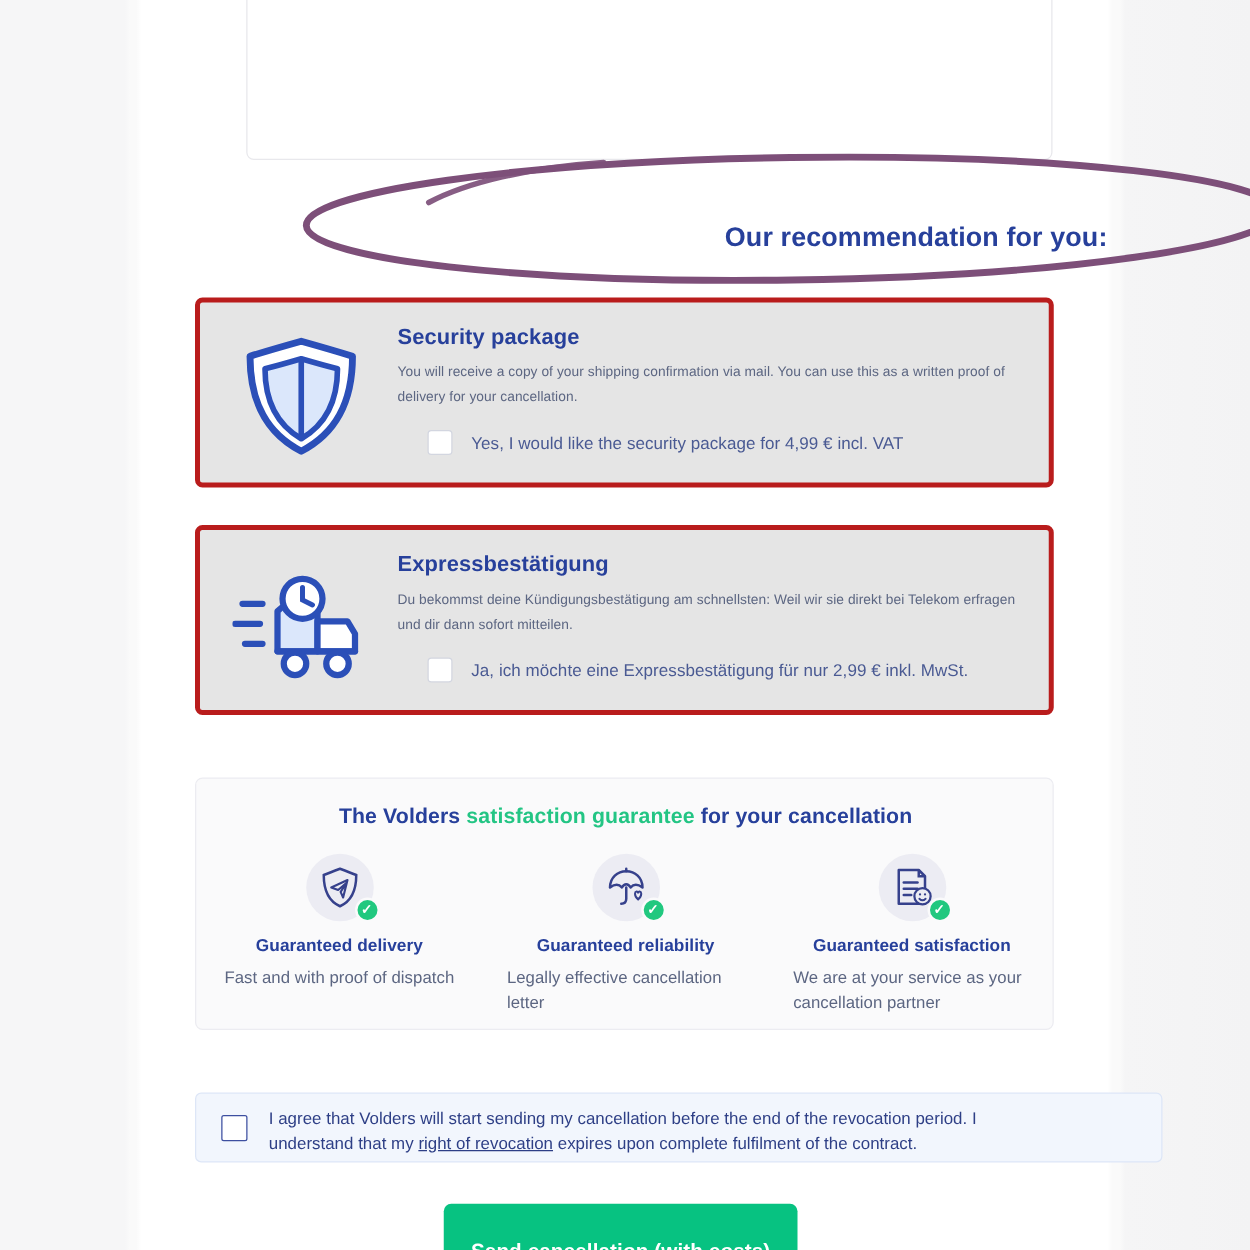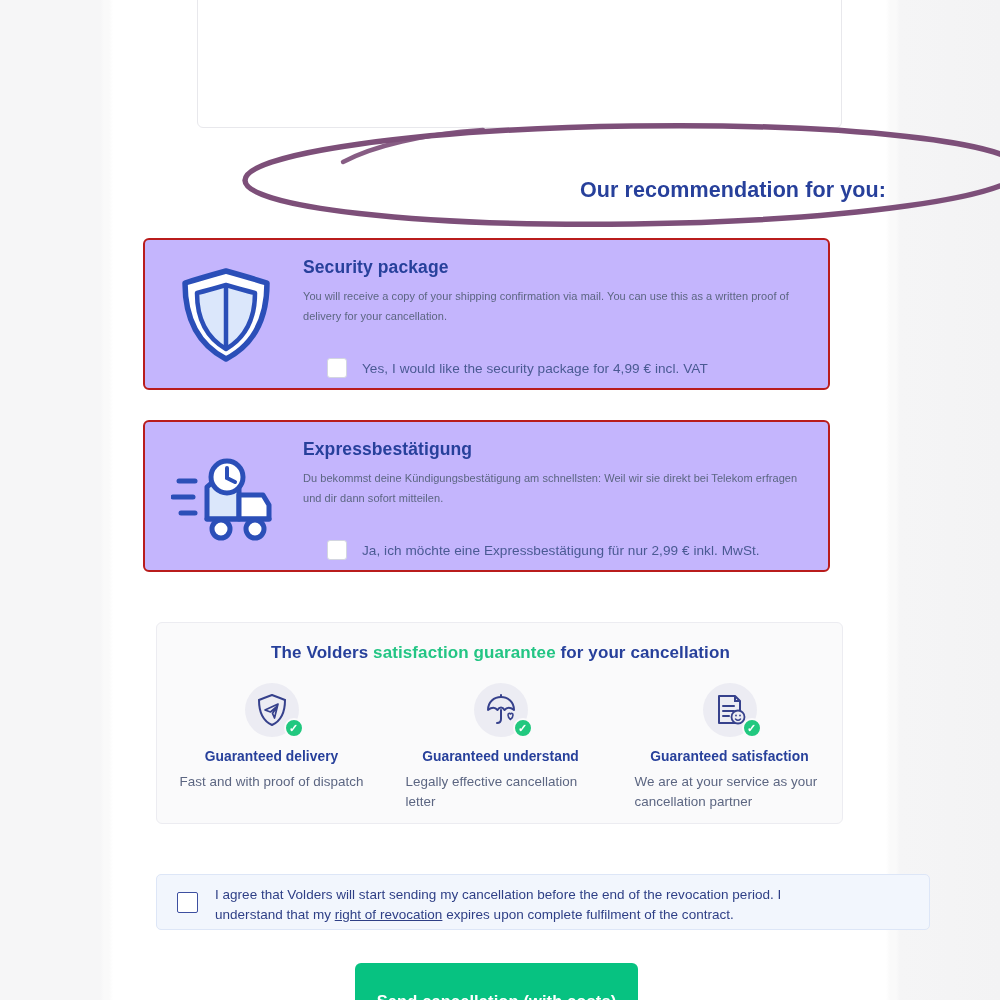--- a/index.html
+++ b/index.html
@@ -38,37 +38,37 @@
   
   .rec-heading {
     position: absolute; left: 0; top: 178px; width: 773px;
     text-align: right;
     font-size: 21.5px; font-weight: 700; color: #27409b;
     letter-spacing: .1px;
   }
 
   
   .offer-card {
-    position: absolute; left: 30px; width: 687px;
-    background: #c4b5fd; border: 2px solid #b91c1c; border-radius: 6px;
+    position: absolute; left: 43px; width: 687px;
+    background: #e5e5e5; border: 4px solid #b91c1c; border-radius: 6px;
   }
   #card-security { top: 238px; height: 152px; }
   #card-express  { top: 420px; height: 152px; }
 
   .offer-icon { position: absolute; left: 26px; top: 25px; width: 110px; height: 100px; }
   .offer-body { position: absolute; left: 158px; top: 17px; width: 520px; }
   .offer-title {
     font-size: 17.5px; font-weight: 600; color: #27409b;
     letter-spacing: .1px; margin-bottom: 8px;
   }
   .offer-desc {
     font-size: 11px; color: #5c6682; line-height: 20px; letter-spacing: .05px;
     max-width: 505px;
   }
-  .offer-check-row { display: flex; align-items: center; margin-top: 32px; padding-left: 24px; }
+  .offer-check-row { display: flex; align-items: center; margin-top: 16px; padding-left: 24px; }
   .cbx {
     width: 20px; height: 20px; border: 1.4px solid #d3d6e0;
     border-radius: 3px; background: #fff; flex: 0 0 auto;
   }
   .offer-check-label {
     margin-left: 15px; font-size: 13.6px; color: #4a5a93; letter-spacing: .05px;
   }
 
   
   .guarantee {
@@ -220,21 +220,21 @@
           <div class="g-icon-wrap">
             <div class="g-disc"></div>
             <svg class="g-glyph" viewBox="0 0 32 34">
               <path d="M3 17 C3 9 9 4 16 4 C23 4 29 9 29 17 C25 14 22 14 19.5 17 C17.5 13.5 14.5 13.5 12.5 17 C10 14 7 14 3 17 Z" fill="none" stroke="#36418c" stroke-width="2" stroke-linejoin="round"></path>
               <line x1="16" y1="4" x2="16" y2="2" stroke="#36418c" stroke-width="2" stroke-linecap="round"></line>
               <path d="M16 17 L16 26 Q16 30 12 30" fill="none" stroke="#36418c" stroke-width="2" stroke-linecap="round"></path>
               <path d="M23 22 C23 20 25.5 19.5 25.5 21.8 C25.5 19.5 28 20 28 22 C28 24.5 25.5 26.5 25.5 26.5 C25.5 26.5 23 24.5 23 22 Z" fill="none" stroke="#36418c" stroke-width="1.6"></path>
             </svg>
             <div class="g-badge">✓</div>
           </div>
-          <div class="g-head">Guaranteed understand</div>
+          <div class="g-head">Guaranteed reliability</div>
           <div class="g-sub">Legally effective cancellation letter</div>
         </div>
 
         <div class="g-col">
           <div class="g-icon-wrap">
             <div class="g-disc"></div>
             <svg class="g-glyph" viewBox="0 0 32 34">
               <path d="M5 3 L21 3 L26 8 L26 30 L5 30 Z" fill="none" stroke="#36418c" stroke-width="2" stroke-linejoin="round"></path>
               <path d="M21 3 L21 8 L26 8" fill="none" stroke="#36418c" stroke-width="2"></path>
               <g stroke="#36418c" stroke-width="2" stroke-linecap="round">

